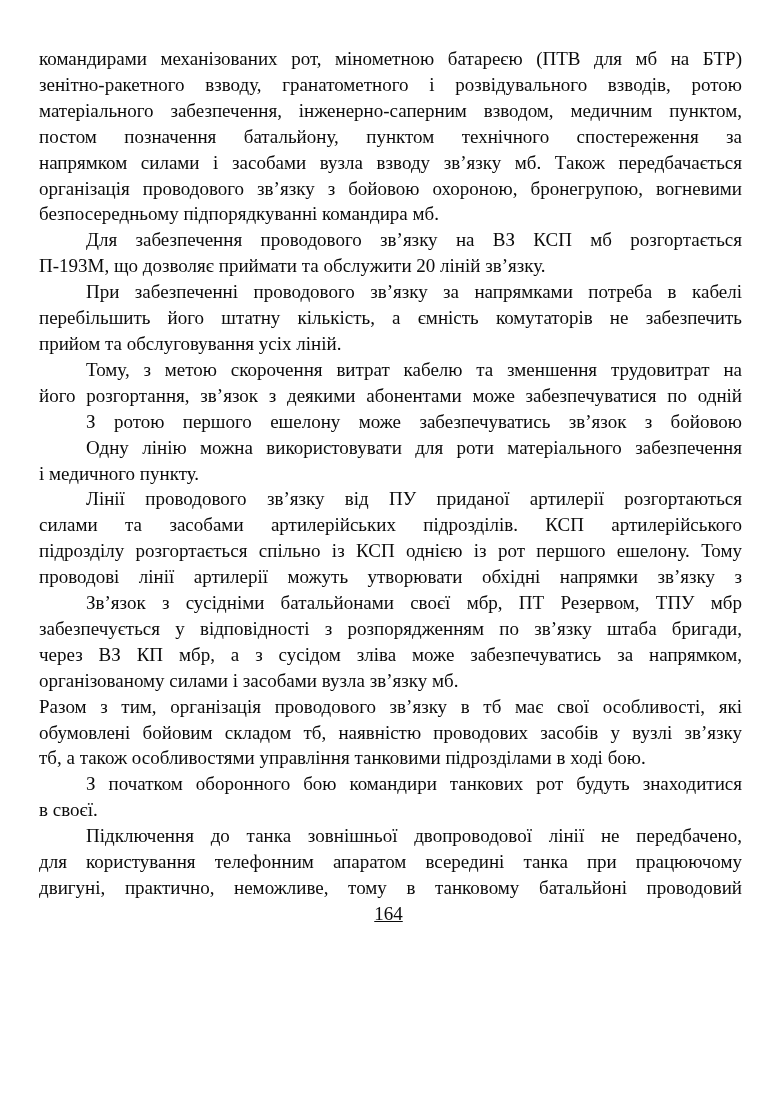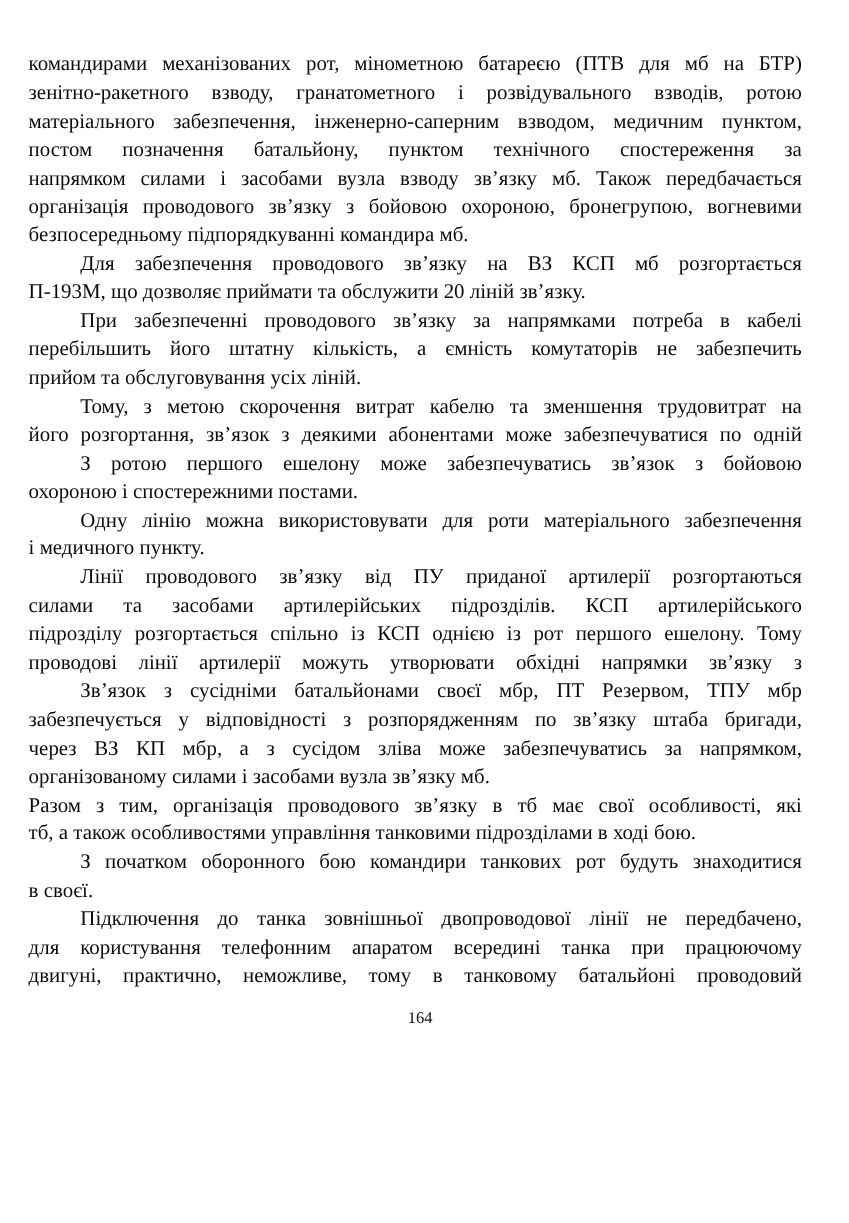--- a/index.html
+++ b/index.html
@@ -7,21 +7,21 @@
     padding: 0;
     background: #ffffff;
   }
   .page {
     position: relative;
     width: 772px;
     height: 1112px;
     margin: 0 auto;
     background: #ffffff;
     box-sizing: border-box;
-    padding: 46px 34px 0 26px;
+    padding: 46px 34px 0 39px;
     font-family: "Liberation Serif", "DejaVu Serif", serif;
     font-size: 19px;
     line-height: 25.9px;
     color: #0b0b0b;
     overflow: hidden;
   }
   .text-block {
     width: 703px;
   }
   .paragraph {
@@ -33,23 +33,23 @@
     text-align-last: justify;
     white-space: normal;
   }
   .line-last {
     text-align-last: left;
   }
   .line-indent {
     text-indent: 47px;
   }
   .page-number {
-    margin-top: 13px;
     text-align: center;
-    font-size: 15px;
+    font-size: 19px;
+    text-decoration: underline;
   }
 </style>
 </head>
 <body>
 
 <div class="page">
   <div class="text-block">
       <div class="paragraph">
         <div class="line">командирами механізованих рот, мінометною батареєю (ПТВ для мб на БТР)</div>
         <div class="line">зенітно-ракетного взводу, гранатометного і розвідувального взводів, ротою</div>
@@ -67,40 +67,40 @@
         <div class="line line-indent">При забезпеченні проводового зв’язку за напрямками потреба в кабелі</div>
         <div class="line">перебільшить його штатну кількість, а ємність комутаторів не забезпечить</div>
         <div class="line line-last">прийом та обслуговування усіх ліній.</div>
       </div>
       <div class="paragraph">
         <div class="line line-indent">Тому, з метою скорочення витрат кабелю та зменшення трудовитрат на</div>
         <div class="line">його розгортання, зв’язок з деякими абонентами може забезпечуватися по одній</div>
       </div>
       <div class="paragraph">
         <div class="line line-indent">З ротою першого ешелону може забезпечуватись зв’язок з бойовою</div>
-        <div class="line line-last">охороною і спостережними постами.</div>
       </div>
       <div class="paragraph">
         <div class="line line-indent">Одну лінію можна використовувати для роти матеріального забезпечення</div>
         <div class="line line-last">і медичного пункту.</div>
       </div>
       <div class="paragraph">
         <div class="line line-indent">Лінії проводового зв’язку від ПУ приданої артилерії розгортаються</div>
         <div class="line">силами та засобами артилерійських підрозділів. КСП артилерійського</div>
         <div class="line">підрозділу розгортається спільно із КСП однією із рот першого ешелону. Тому</div>
         <div class="line">проводові лінії артилерії можуть утворювати обхідні напрямки зв’язку з</div>
       </div>
       <div class="paragraph">
         <div class="line line-indent">Зв’язок з сусідніми батальйонами своєї мбр, ПТ Резервом, ТПУ мбр</div>
         <div class="line">забезпечується у відповідності з розпорядженням по зв’язку штаба бригади,</div>
         <div class="line">через ВЗ КП мбр, а з сусідом зліва може забезпечуватись за напрямком,</div>
         <div class="line line-last">організованому силами і засобами вузла зв’язку мб.</div>
       </div>
       <div class="paragraph">
         <div class="line">Разом з тим, організація проводового зв’язку в тб має свої особливості, які</div>
+        <div class="line">обумовлені бойовим складом тб, наявністю проводових засобів у вузлі зв’язку</div>
         <div class="line line-last">тб, а також особливостями управління танковими підрозділами в ході бою.</div>
       </div>
       <div class="paragraph">
         <div class="line line-indent">З початком оборонного бою командири танкових рот будуть знаходитися</div>
         <div class="line line-last">в своєї.</div>
       </div>
       <div class="paragraph">
         <div class="line line-indent">Підключення до танка зовнішньої двопроводової лінії не передбачено,</div>
         <div class="line">для користування телефонним апаратом всередині танка при працюючому</div>
         <div class="line">двигуні, практично, неможливе, тому в танковому батальйоні проводовий</div>

